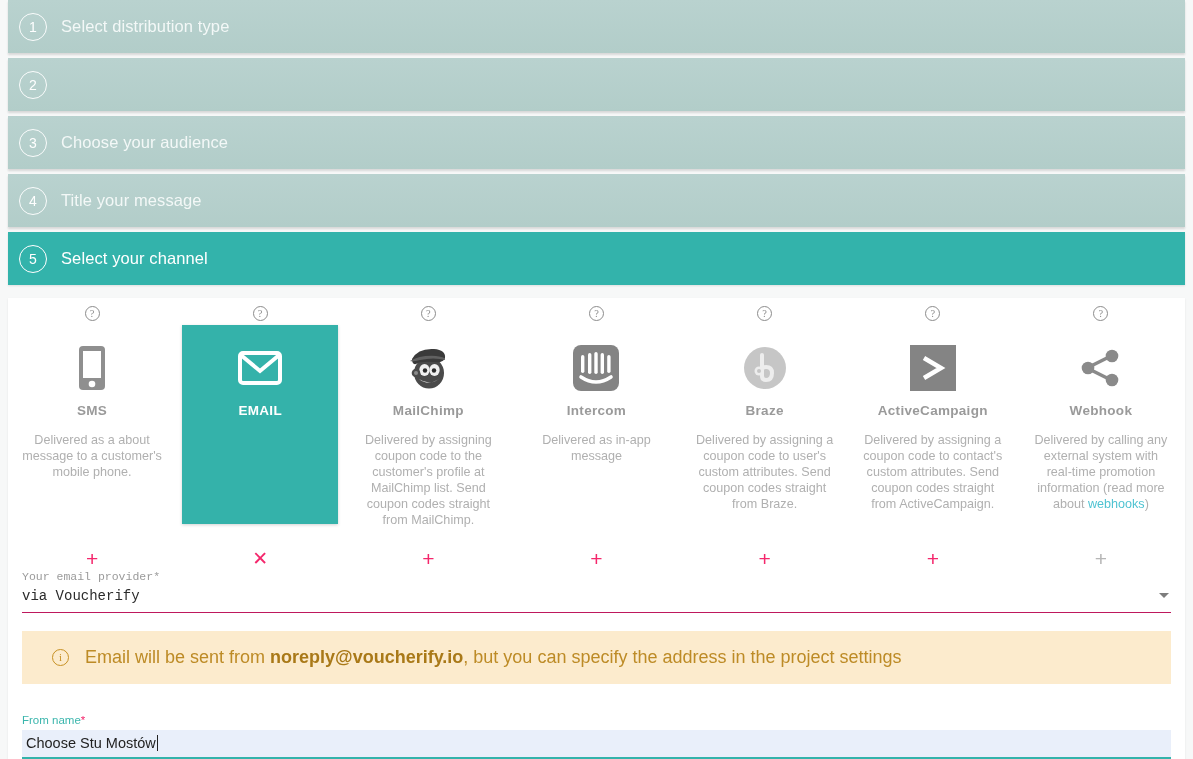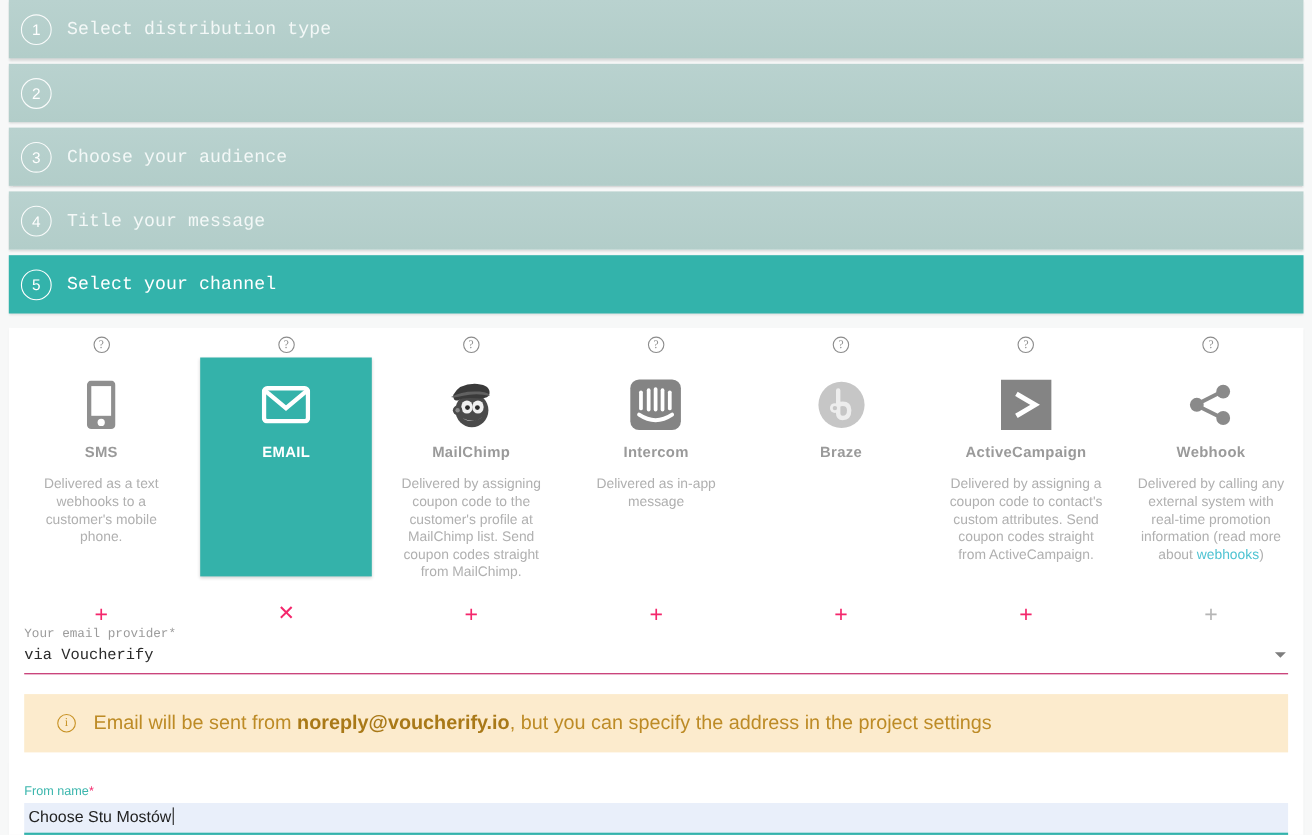--- a/index.html
+++ b/index.html
@@ -38,21 +38,20 @@
     display: flex; align-items: center; justify-content: center;
     margin-left: 11px;
     flex: 0 0 auto;
   }
   .step.active .step-num { border-color: #ffffff; }
   .step-label {
     color: #ffffff;
     font-size: 16.5px;
     margin-left: 14px;
     letter-spacing: 0.1px;
-    font-family: Liberation Mono, monospace;
   }
   .step.dim .step-label { color: #f3f8f7; }
 
   
   .panel {
     position: absolute;
     left: 8px; top: 298px;
     width: 1177px; height: 461px;
     background: #ffffff;
     box-shadow: 0 1px 2px rgba(0,0,0,0.08);
@@ -245,21 +244,21 @@
         <div class="help-icon">?</div>
         <div class="card">
           <div class="icon-wrap">
             <svg width="26" height="44" viewBox="0 0 26 44">
               <rect x="0" y="0" width="26" height="44" rx="4" fill="#8f8f8f"></rect>
               <rect x="4" y="5" width="18" height="27" fill="#ffffff"></rect>
               <circle cx="13" cy="38" r="3.3" fill="#ffffff"></circle>
             </svg>
           </div>
           <div class="ch-title">SMS</div>
-          <div class="ch-desc">Delivered as a text webhooks to a customer's mobile phone.</div>
+          <div class="ch-desc">Delivered as a about message to a customer's mobile phone.</div>
         </div>
       </div>
 
       <div class="channel">
         <div class="help-icon">?</div>
         <div class="card selected">
           <div class="icon-wrap">
             <svg width="44" height="34" viewBox="0 0 44 34">
               <rect x="2" y="2" width="40" height="30" rx="3" fill="none" stroke="#ffffff" stroke-width="4"></rect>
               <path d="M4 5 L22 20 L40 5" fill="none" stroke="#ffffff" stroke-width="4" stroke-linecap="round"></path>
@@ -315,20 +314,21 @@
         <div class="card">
           <div class="icon-wrap">
             <svg width="44" height="44" viewBox="0 0 44 44">
               <circle cx="22" cy="22" r="21" fill="#c6c6c6"></circle>
               <path d="M19 9 L19 30 Q19 34 23 34 Q29 34 29 27 Q29 21 23 21 Q20 21 19 23" fill="none" stroke="#ededed" stroke-width="4" stroke-linecap="round"></path>
               <circle cx="16" cy="25" r="4.5" fill="#ededed"></circle>
               <circle cx="16" cy="25" r="2" fill="#c6c6c6"></circle>
             </svg>
           </div>
           <div class="ch-title">Braze</div>
+          <div class="ch-desc">Delivered by assigning a coupon code to user's custom attributes. Send coupon codes straight from Braze.</div>
         </div>
       </div>
 
       <div class="channel">
         <div class="help-icon">?</div>
         <div class="card">
           <div class="icon-wrap">
             <svg width="46" height="46" viewBox="0 0 46 46">
               <rect x="0" y="0" width="46" height="46" fill="#848484"></rect>
               <path d="M14 13 L31 23 L14 33" fill="none" stroke="#ffffff" stroke-width="4.5" stroke-linejoin="miter"></path>

